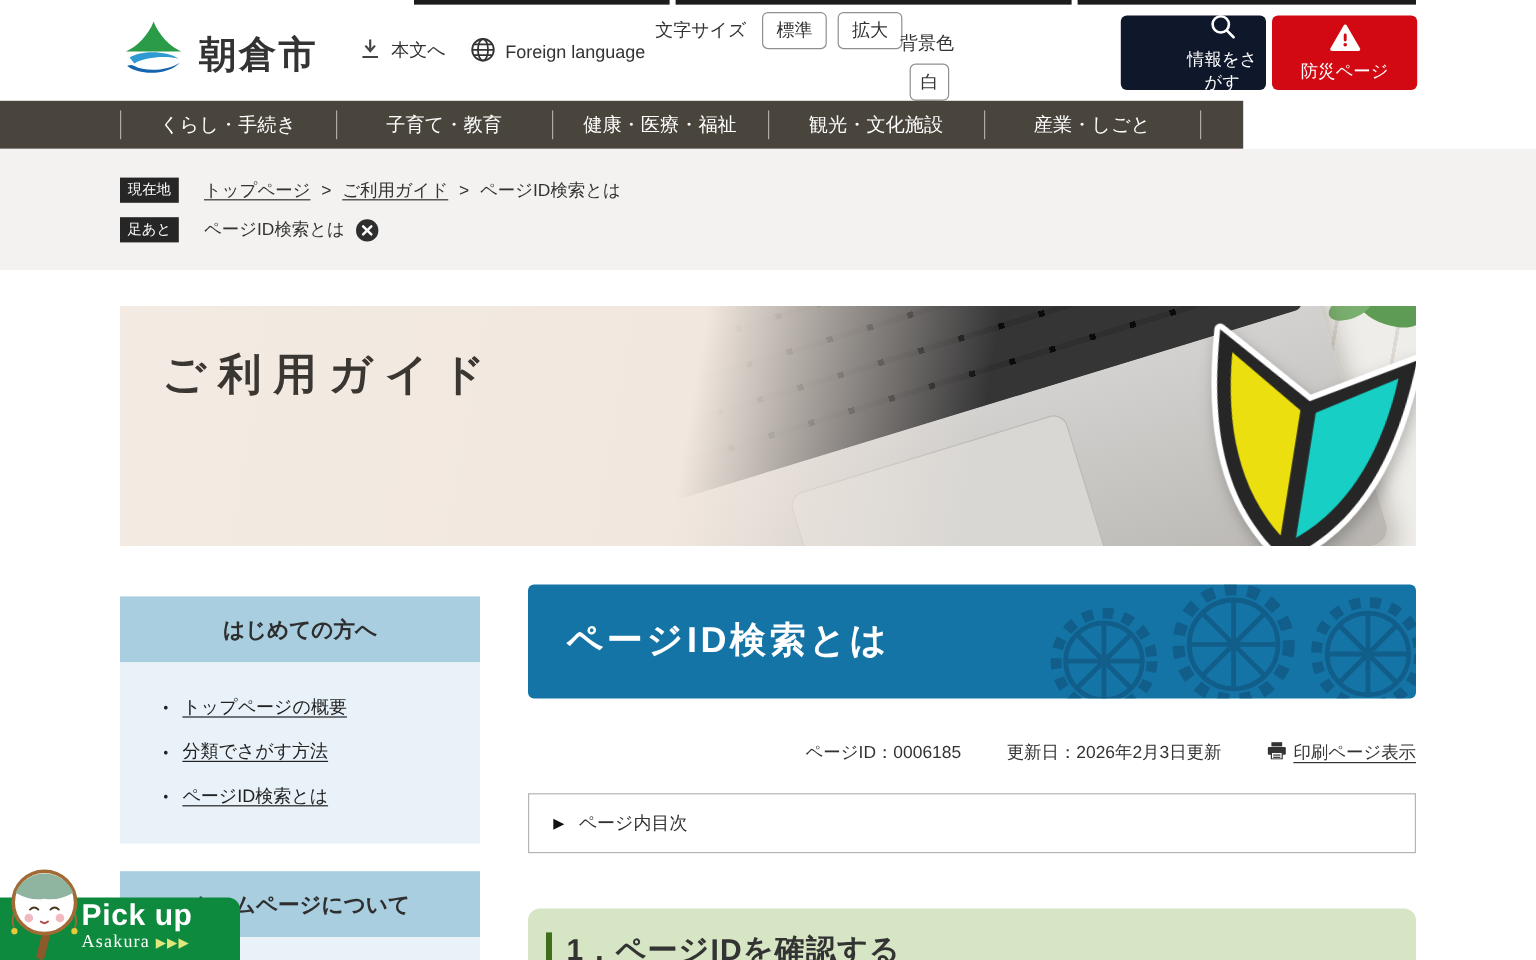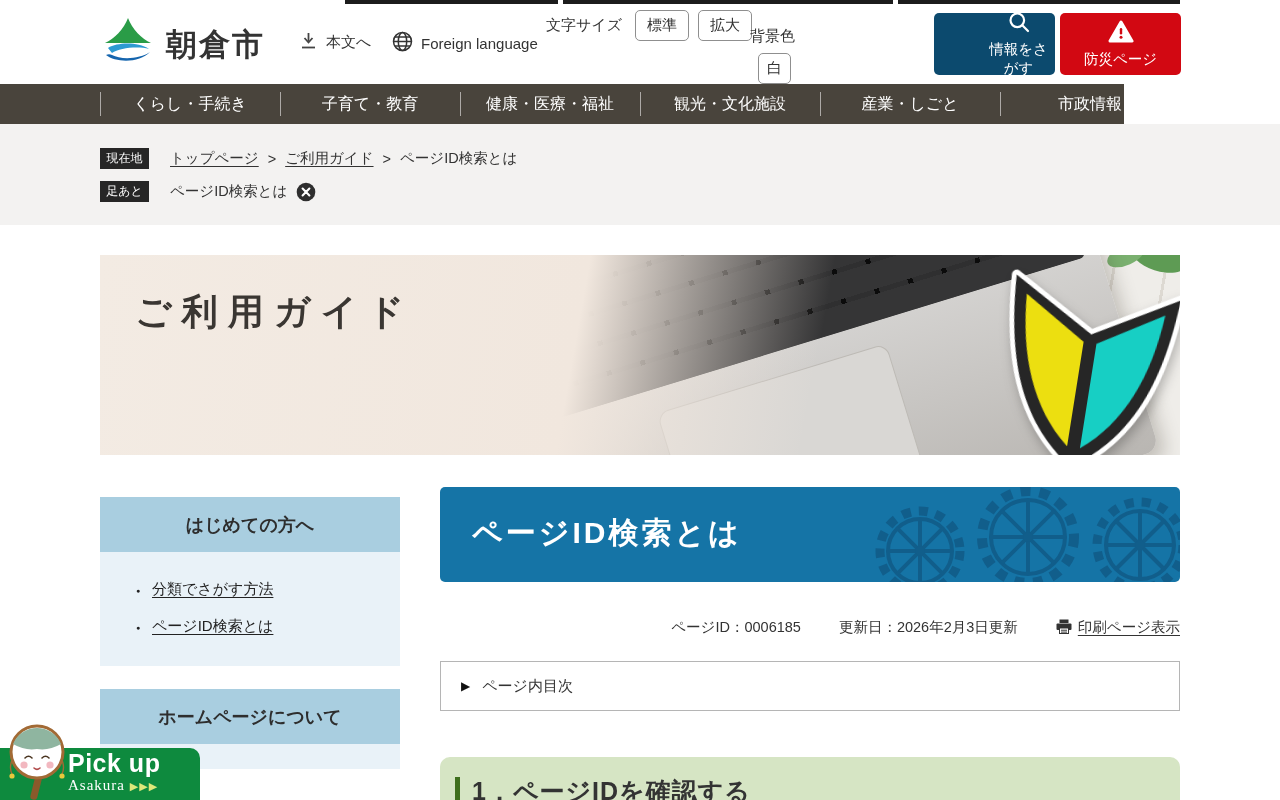--- a/index.html
+++ b/index.html
@@ -24,26 +24,26 @@
   .u-fsize { left:546px; top:6px; gap:9px; }
   .u-bg { left:750px; top:23px; gap:7px;flex-direction:column; }
   .u-label { font-size:15px; margin-right:4px; }
   .pill { display:inline-flex; align-items:center; justify-content:center; height:31px; padding:0 11px;
           border:1px solid #8f8f8f; border-radius:5px; background:#fff; font-size:15px; color:#333; cursor:pointer; }
   .pill.sq { padding:0 8px; }
   .pill.black { background:#000; border-color:#000; color:#fff; }
   .pill.blue { background:#0000dc; border-color:#0000dc; color:#ffd800; }
   .big-btn { position:absolute; top:9px; width:121px; height:62px; border-radius:5px; border:none; cursor:pointer;
              display:flex; flex-direction:column; align-items:center; justify-content:center; gap:4px; color:#fff; }
-  .btn-search { left:934px; background:#0c4a6e;padding-left:48px; }
+  .btn-search { left:934px; background:#0f172a;padding-left:48px; }
   .btn-emerg { left:1060px; background:#d20812; }
   .big-btn .blabel { font-size:14.5px; }
 
   
-  .gnav { position:absolute; left:0; top:84px; width:1124px; height:40px; background:#49443c; }
+  .gnav { position:absolute; left:0; top:84px; width:1036px; height:40px; background:#49443c; }
   .gnav ul { position:absolute; left:100px; width:1080px; height:40px; display:flex; list-style:none; }
   .gnav li { flex:1; position:relative; display:flex; align-items:center; justify-content:center;
              color:#fff; font-size:16px; cursor:pointer; }
   .gnav li::before { content:""; position:absolute; left:0; top:8px; width:1px; height:24px; background:rgba(255,255,255,.55); }
   .gnav li:last-child::after { content:""; position:absolute; right:0; top:8px; width:1px; height:24px; background:rgba(255,255,255,.55); }
 
   
   .crumb-area { position:absolute; left:0; top:124px; width:1280px; height:101px; background:#f3f2f1; }
   .crumb-row { position:absolute; left:100px; display:flex; align-items:center; }
   .row1 { top:24px; }
@@ -252,20 +252,21 @@
     <div class="hero-title">ご利用ガイド</div>
   </div>
 
   <div class="content">
 
     <aside class="sidebar">
       <div class="side-box">
         <div class="side-head">はじめての方へ</div>
         <div class="side-body">
           <ul>
+            <li><a>トップページの概要</a></li>
             <li><a>分類でさがす方法</a></li>
             <li><a>ページID検索とは</a></li>
           </ul>
         </div>
       </div>
       <div class="side-box second">
         <div class="side-head">ホームページについて</div>
         <div class="side-body stub"></div>
       </div>
     </aside>

